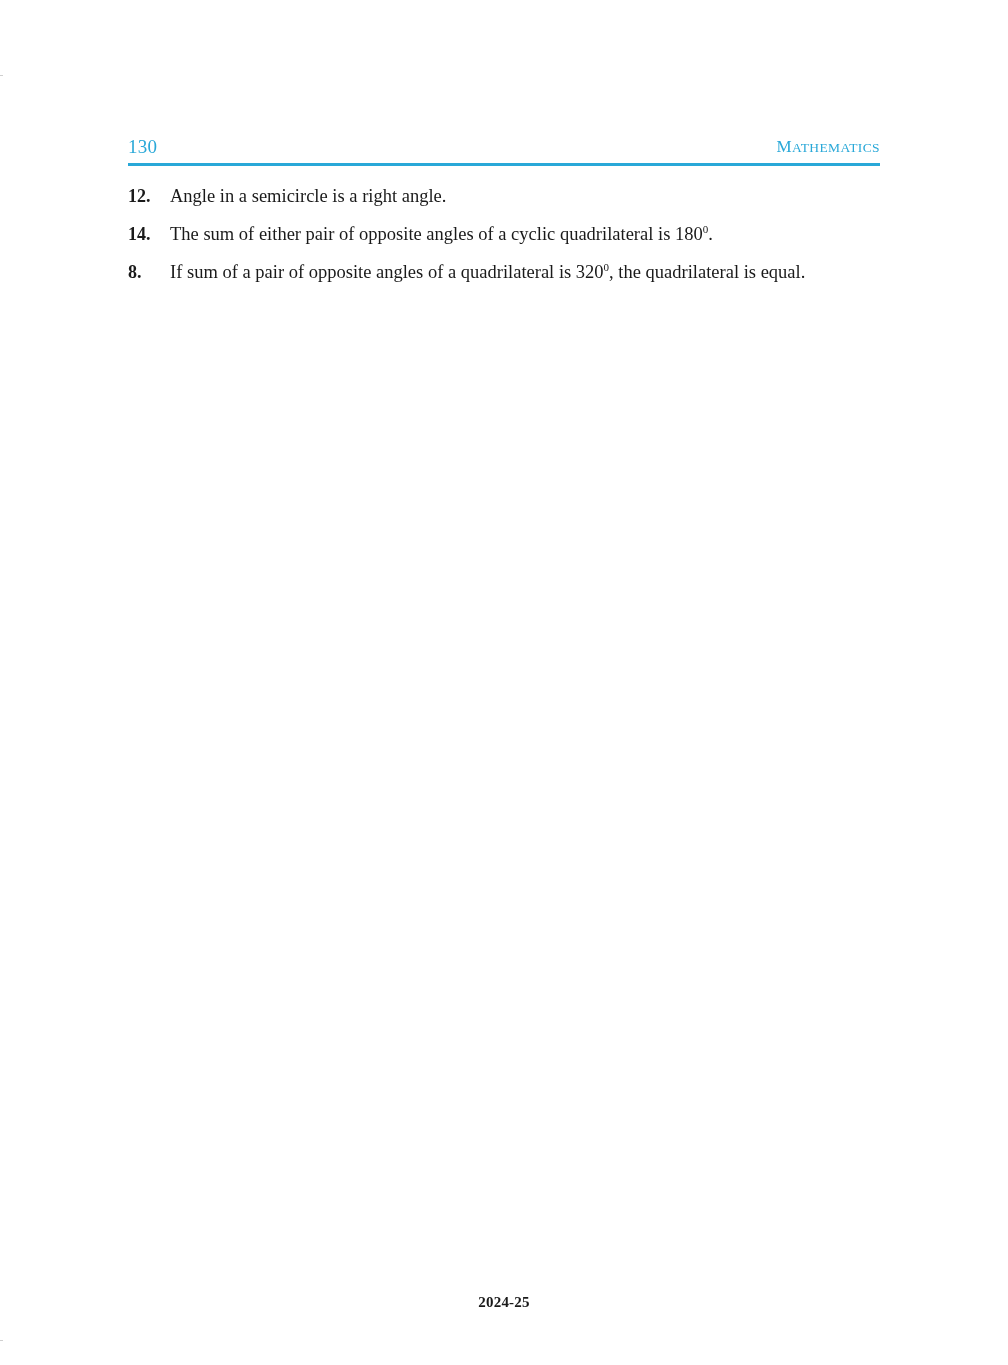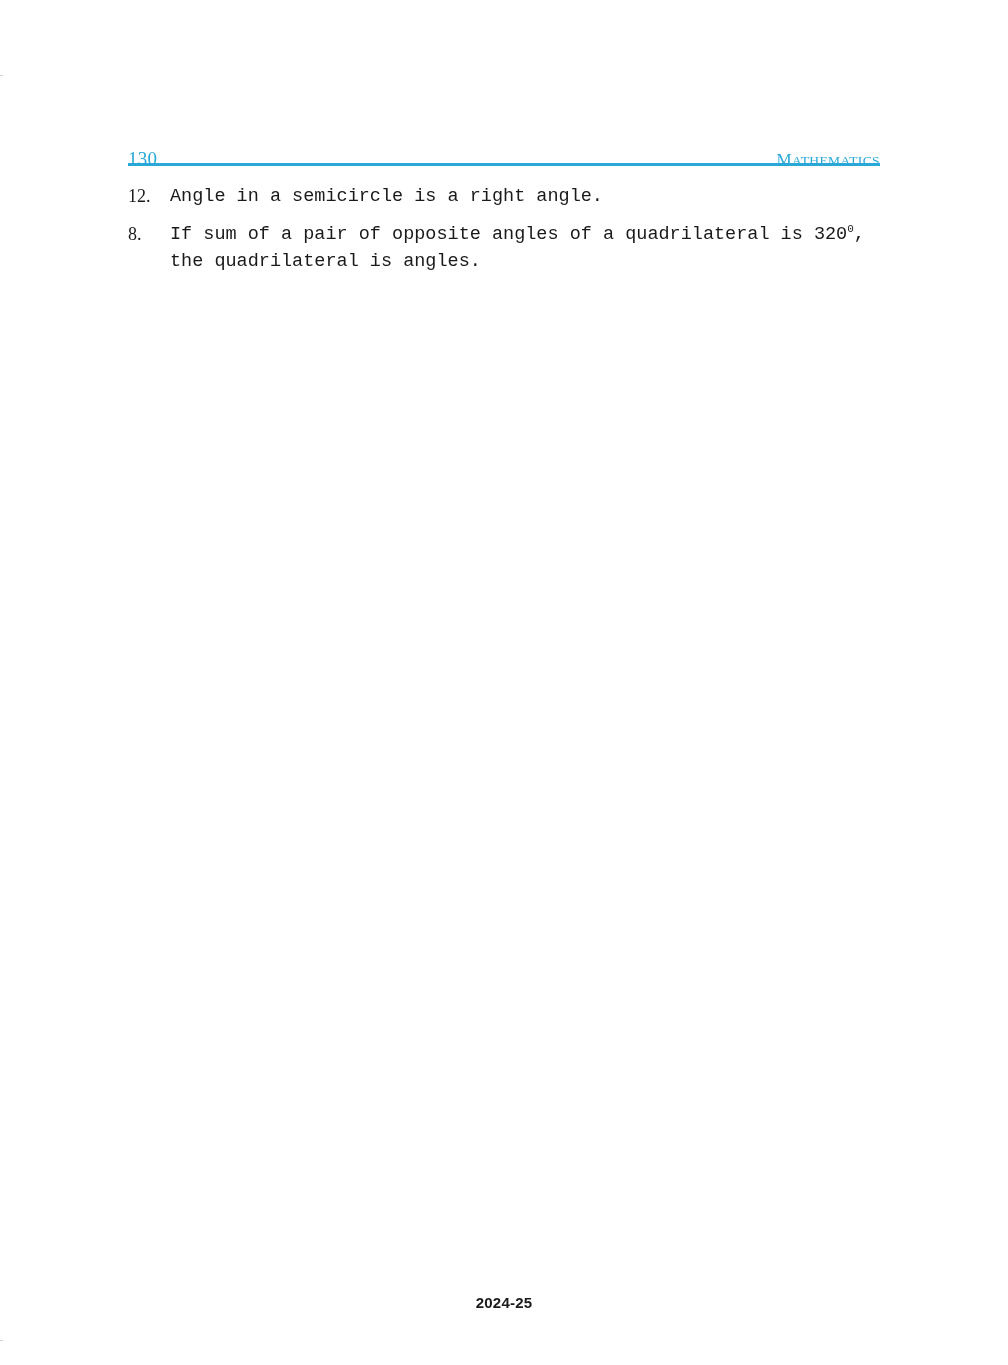--- a/index.html
+++ b/index.html
@@ -18,24 +18,24 @@
   .page {
     position: absolute;
     left: 0;
     top: 0;
     width: 1008px;
     height: 1365px;
   }
   .header {
     position: absolute;
     left: 128px;
-    top: 148px;
+    top: 136px;
     width: 752px;
     display: flex;
-    align-items: flex-end;
+    align-items: center;
     justify-content: space-between;
   }
   .page-number {
     font-size: 19px;
     color: #29a8d8;
     font-family: "Liberation Serif", serif;
     letter-spacing: 0.3px;
   }
   .header-subject {
     color: #29a8d8;
@@ -64,47 +64,47 @@
     width: 754px;
   }
   .item {
     display: flex;
     align-items: flex-start;
     margin-bottom: 11px;
   }
   .item-num {
     width: 42px;
     flex: 0 0 42px;
-    font-weight: normal;
+    font-weight: bold;
     font-size: 18px;
     line-height: 27px;
     font-family: "Liberation Serif", serif;
   }
   .item-text {
     flex: 1 1 auto;
     font-size: 18.5px;
     line-height: 27px;
     text-align: justify;
-    font-family: Liberation Mono, monospace;
+    font-family: Liberation Serif, serif;
   }
   .no-justify {
     text-align: left;
   }
   sup {
     font-size: 11px;
     vertical-align: super;
     line-height: 0;
   }
   .footer {
     position: absolute;
     left: 0;
     top: 1294px;
     width: 1008px;
     text-align: center;
-    font-family: Liberation Sans, sans-serif;
+    font-family: Liberation Serif, serif;
     font-size: 15px;
     font-weight: bold;
     color: #1a1a1a;
     letter-spacing: 0.2px;
   }
   .edge-tick {
     position: absolute;
     left: 0;
     width: 3px;
     height: 1px;
@@ -123,24 +123,28 @@
   <div class="header-rule"></div>
 
   <div class="content">
 
     <div class="item">
       <div class="item-num">12.</div>
       <div class="item-text no-justify">Angle in a semicircle is a right angle.</div>
     </div>
 
 
+    <div class="item">
+      <div class="item-num">14.</div>
+      <div class="item-text no-justify"><span>The sum of either pair of opposite angles of a cyclic quadrilateral is 180</span><sup>0</sup><span>.</span></div>
+    </div>
 
     <div class="item">
       <div class="item-num">8.</div>
-      <div class="item-text no-justify"><span>If sum of a pair of opposite angles of a quadrilateral is 320</span><sup>0</sup><span>, the quadrilateral is angles.</span></div>
+      <div class="item-text no-justify"><span>If sum of a pair of opposite angles of a quadrilateral is 320</span><sup>0</sup><span>, the quadrilateral is equal.</span></div>
     </div>
 
   </div>
 
   <div class="footer">2024-25</div>
 
   <div class="edge-tick" style="top:75px"></div>
   <div class="edge-tick" style="top:1340px"></div>
 
 </div>

